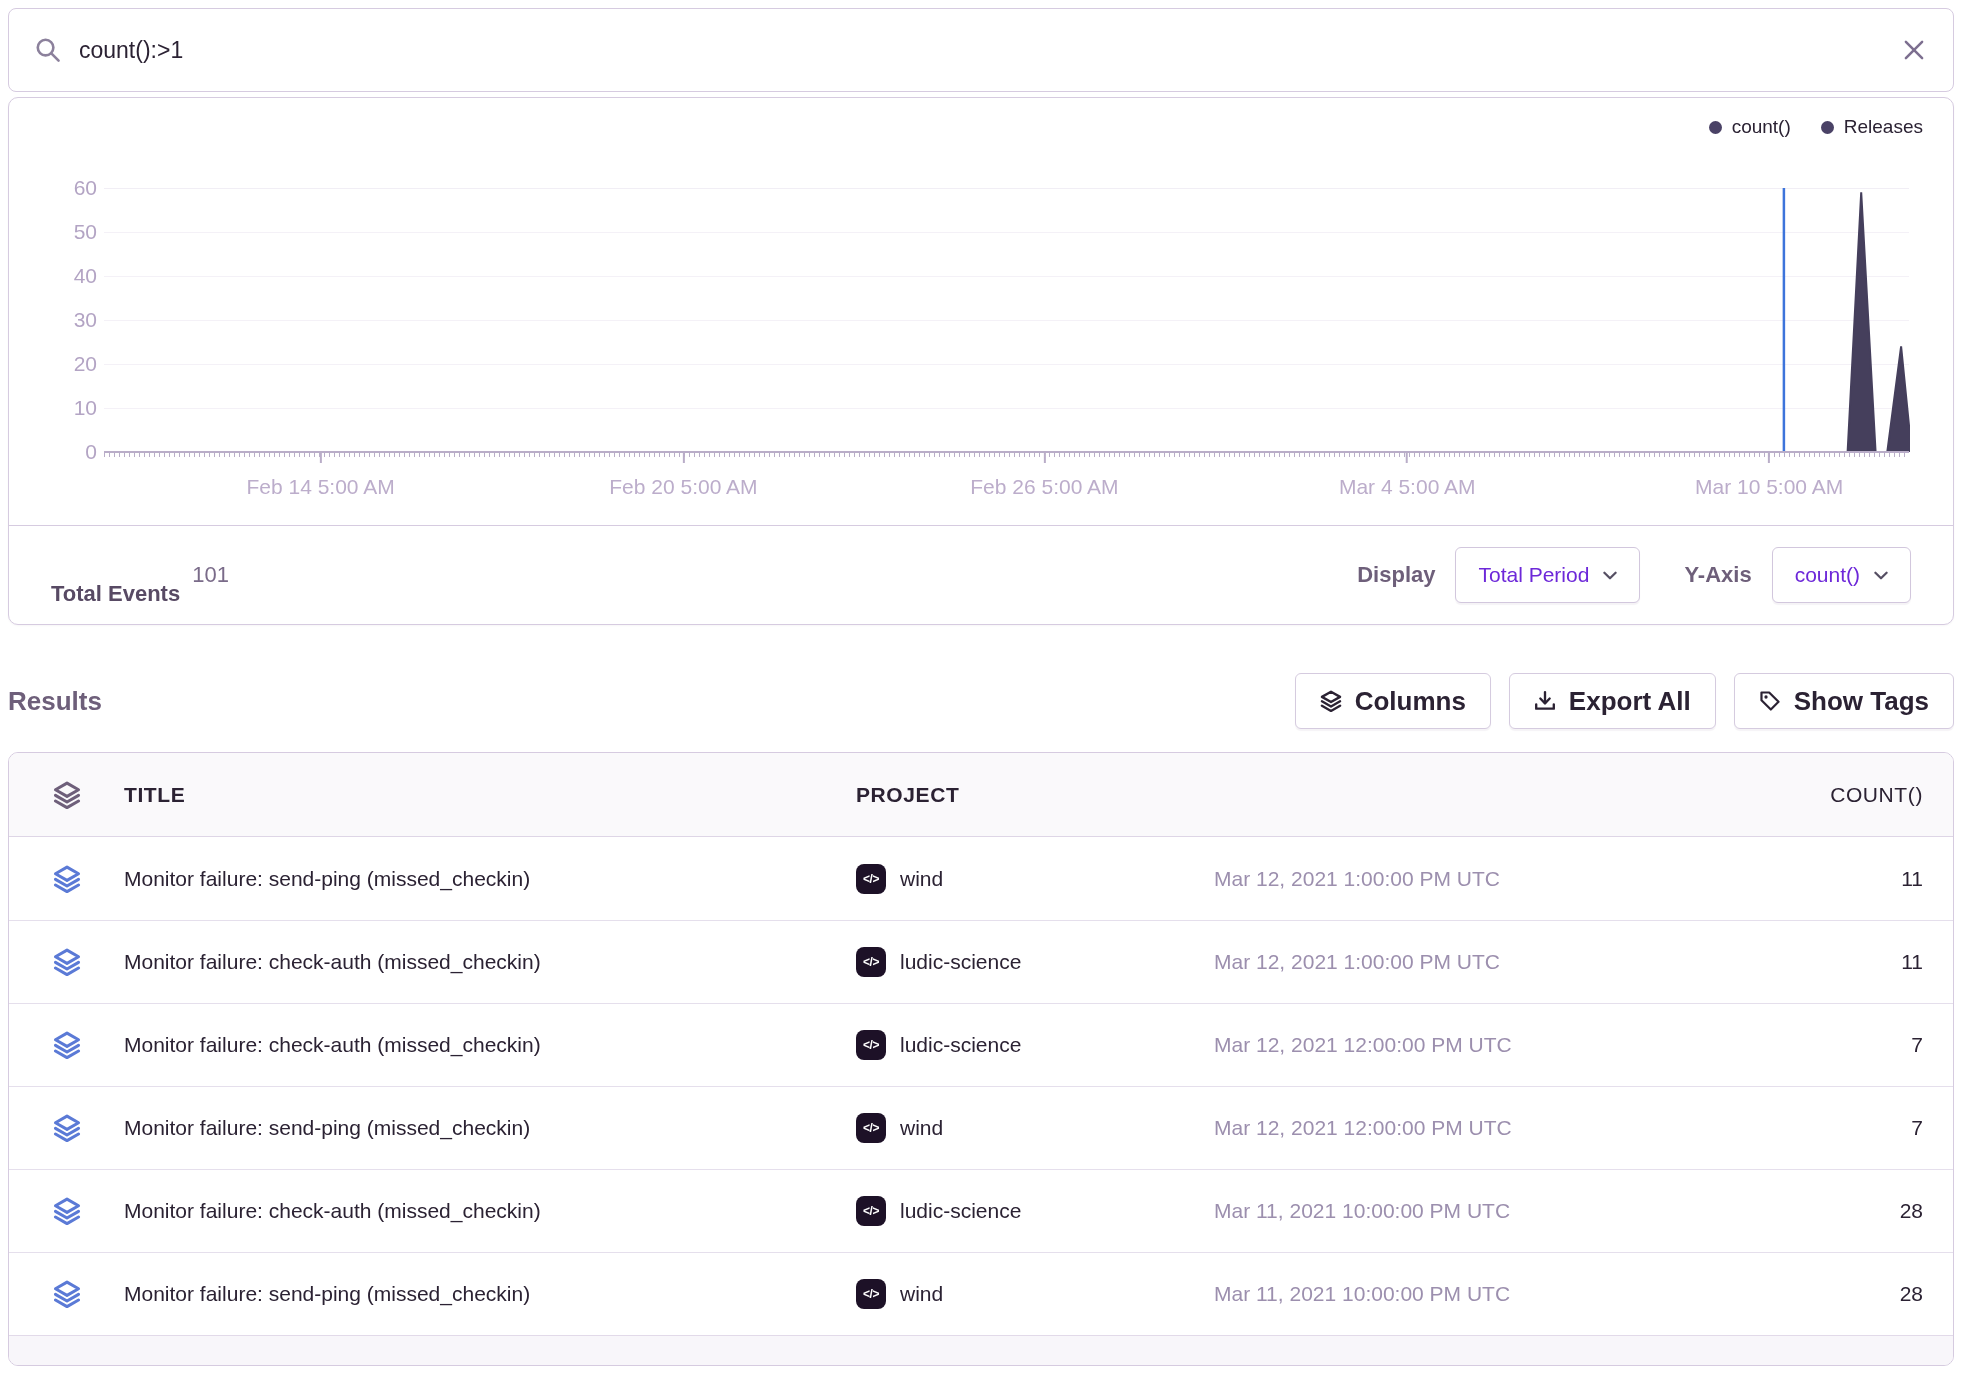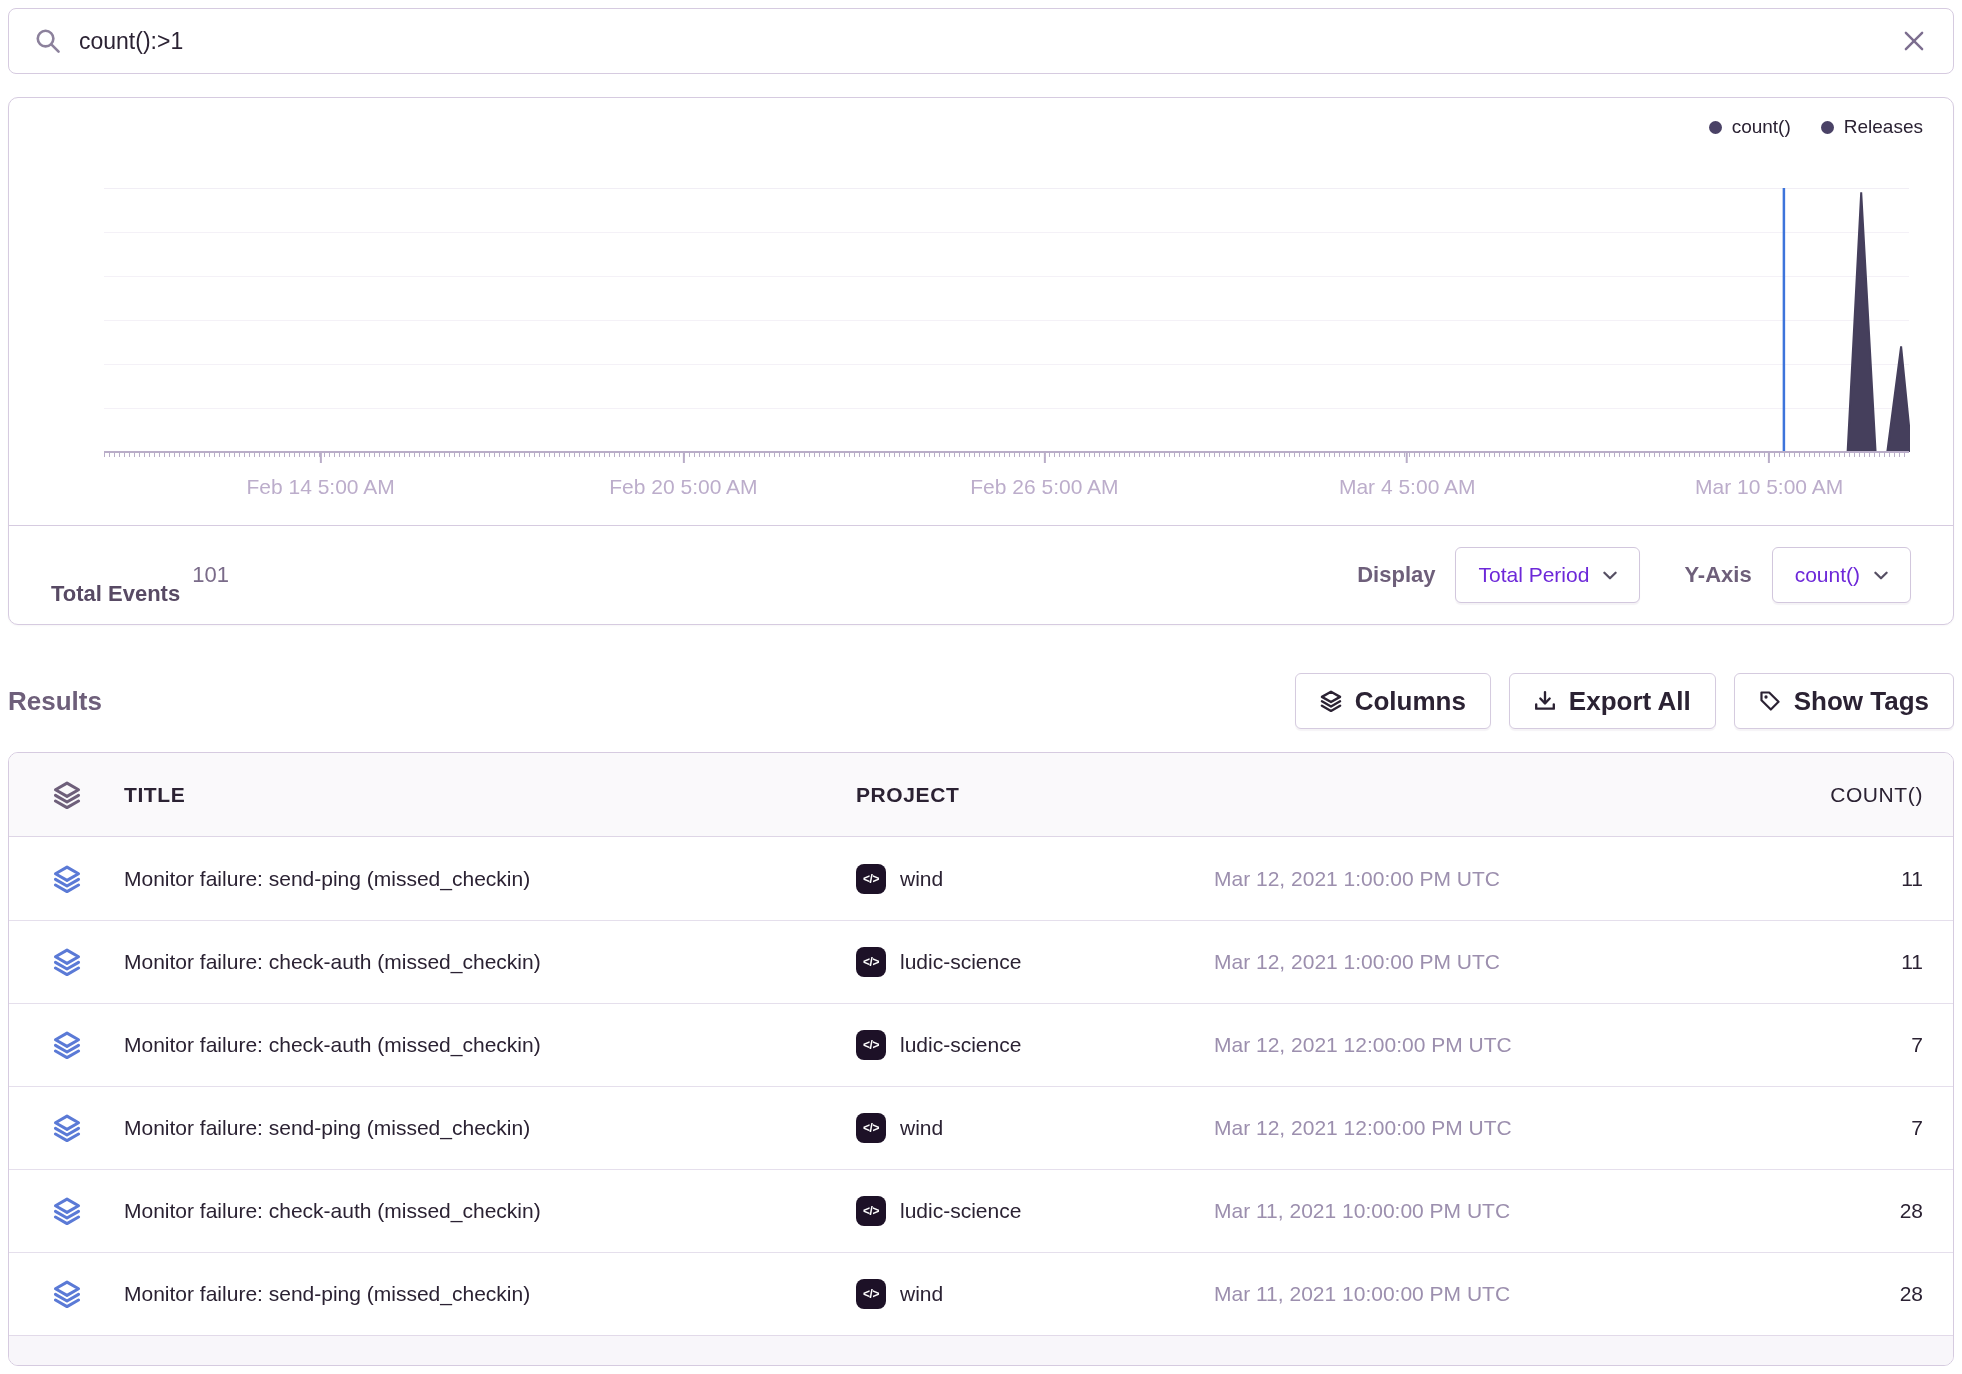--- a/index.html
+++ b/index.html
@@ -1,20 +1,20 @@
 <!DOCTYPE html>
 <html><head>
 <meta charset="utf-8">
 <style>
   * { margin:0; padding:0; box-sizing:border-box; }
   html,body { width:1962px; height:1374px; background:#ffffff;
     font-family:"Liberation Sans", sans-serif; color:#2b2233; overflow:hidden; position:relative; }
 
   
-  .search-bar { position:absolute; left:8px; top:8px; width:1946px; height:66px;
+  .search-bar { position:absolute; left:8px; top:8px; width:1946px; height:84px;
     background:#fff; border:1.5px solid #d6cbe0; border-radius:8px;
     display:flex; align-items:center; padding:0 26px; gap:18px; }
   .search-bar input { flex:1; border:none; outline:none; font-family:inherit;
     font-size:23px; color:#2b2233; background:transparent; }
   .icon-search { width:26px; height:26px; color:#8c819c; flex:none; }
   .icon-close { width:26px; height:26px; color:#7c6e8f; flex:none; cursor:pointer; }
 
   
   .chart-panel { position:absolute; left:8px; top:97px; width:1946px; height:528px;
     background:#fff; border:1.5px solid #d6cbe0; border-radius:10px;
@@ -125,20 +125,36 @@
         <span class="legend-dot"></span>
         <span>count()</span>
       </span>
 
       <span class="legend-item">
         <span class="legend-dot"></span>
         <span>Releases</span>
       </span>
     </div>
 
+  <div class="y-axis">
+
+      <div class="y-tick">60</div>
+
+      <div class="y-tick">50</div>
+
+      <div class="y-tick">40</div>
+
+      <div class="y-tick">30</div>
+
+      <div class="y-tick">20</div>
+
+      <div class="y-tick">10</div>
+
+      <div class="y-tick">0</div>
+    </div>
 
   <div class="plot">
     <div class="gridlines">
 
     <div class="gridline"></div>
         <div class="gridline"></div>
         <div class="gridline"></div>
         <div class="gridline"></div>
         <div class="gridline"></div>
         <div class="gridline"></div>

